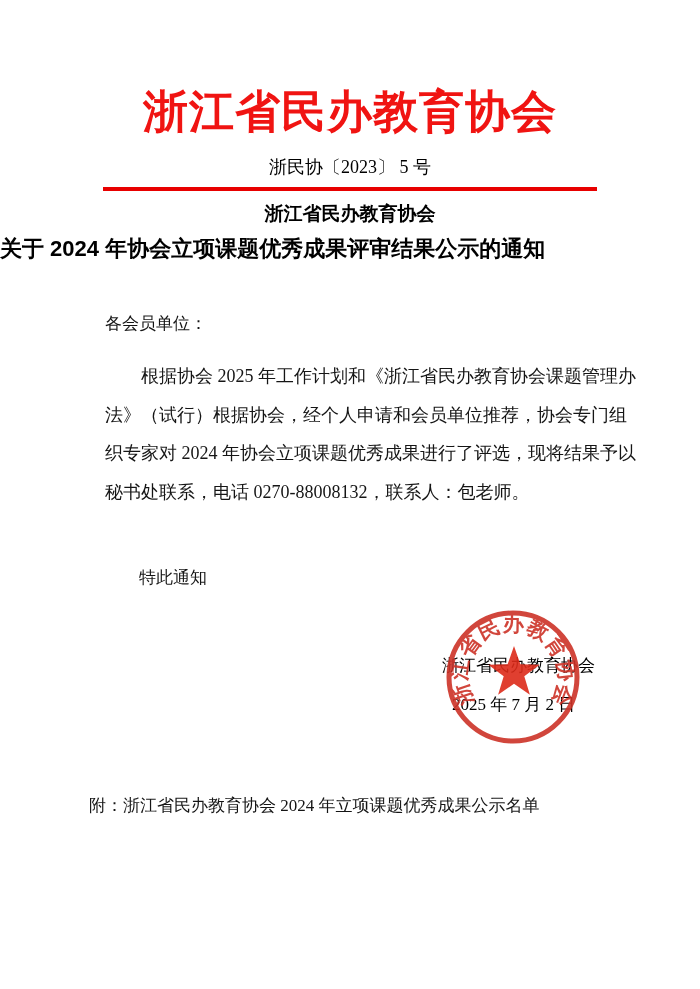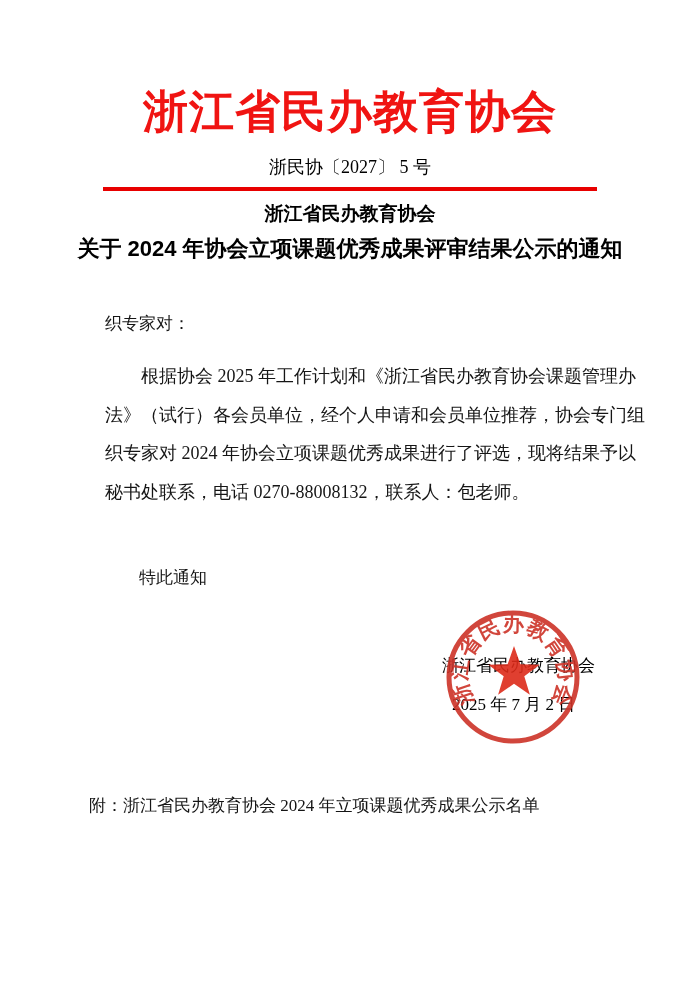--- a/index.html
+++ b/index.html
@@ -53,21 +53,21 @@
     font-weight: 700;
     font-family: "Liberation Sans", "DejaVu Sans", sans-serif;
     color: #000000;
     white-space: nowrap;
   }
   .title2 {
     position: absolute;
     top: 234px;
     left: 0;
     width: 100%;
-    text-align: center;
+    text-align: left;
     font-size: 22px;
     font-weight: 700;
     font-family: "Liberation Sans", "DejaVu Sans", sans-serif;
     color: #000000;
     white-space: nowrap;
   }
   .salutation {
     position: absolute;
     top: 312px;
     left: 105px;
@@ -124,33 +124,33 @@
     white-space: nowrap;
   }
 </style>
 </head>
 <body>
 
 <div class="page">
 
   <div class="letterhead">浙江省民办教育协会</div>
 
-  <div class="docnum">浙民协〔2027〕 5 号</div>
+  <div class="docnum">浙民协〔2023〕 5 号</div>
 
   <div class="redline"></div>
 
   <div class="title1">浙江省民办教育协会</div>
 
   <div class="title2">关于 2024 年协会立项课题优秀成果评审结果公示的通知</div>
 
-  <div class="salutation">织专家对：</div>
+  <div class="salutation">各会员单位：</div>
 
   <div class="para">
       <div>根据协会 2025 年工作计划和《浙江省民办教育协会课题管理办</div>
-      <div>法》（试行）各会员单位，经个人申请和会员单位推荐，协会专门组</div>
+      <div>法》（试行）根据协会，经个人申请和会员单位推荐，协会专门组</div>
       <div>织专家对 2024 年协会立项课题优秀成果进行了评选，现将结果予以</div>
       <div>秘书处联系，电话 0270-88008132，联系人：包老师。</div>
     </div>
 
   <div class="closing">特此通知</div>
 
   <div class="signature">浙江省民办教育协会</div>
 
   <div class="date">2025 年 7 月 2 日</div>
 

